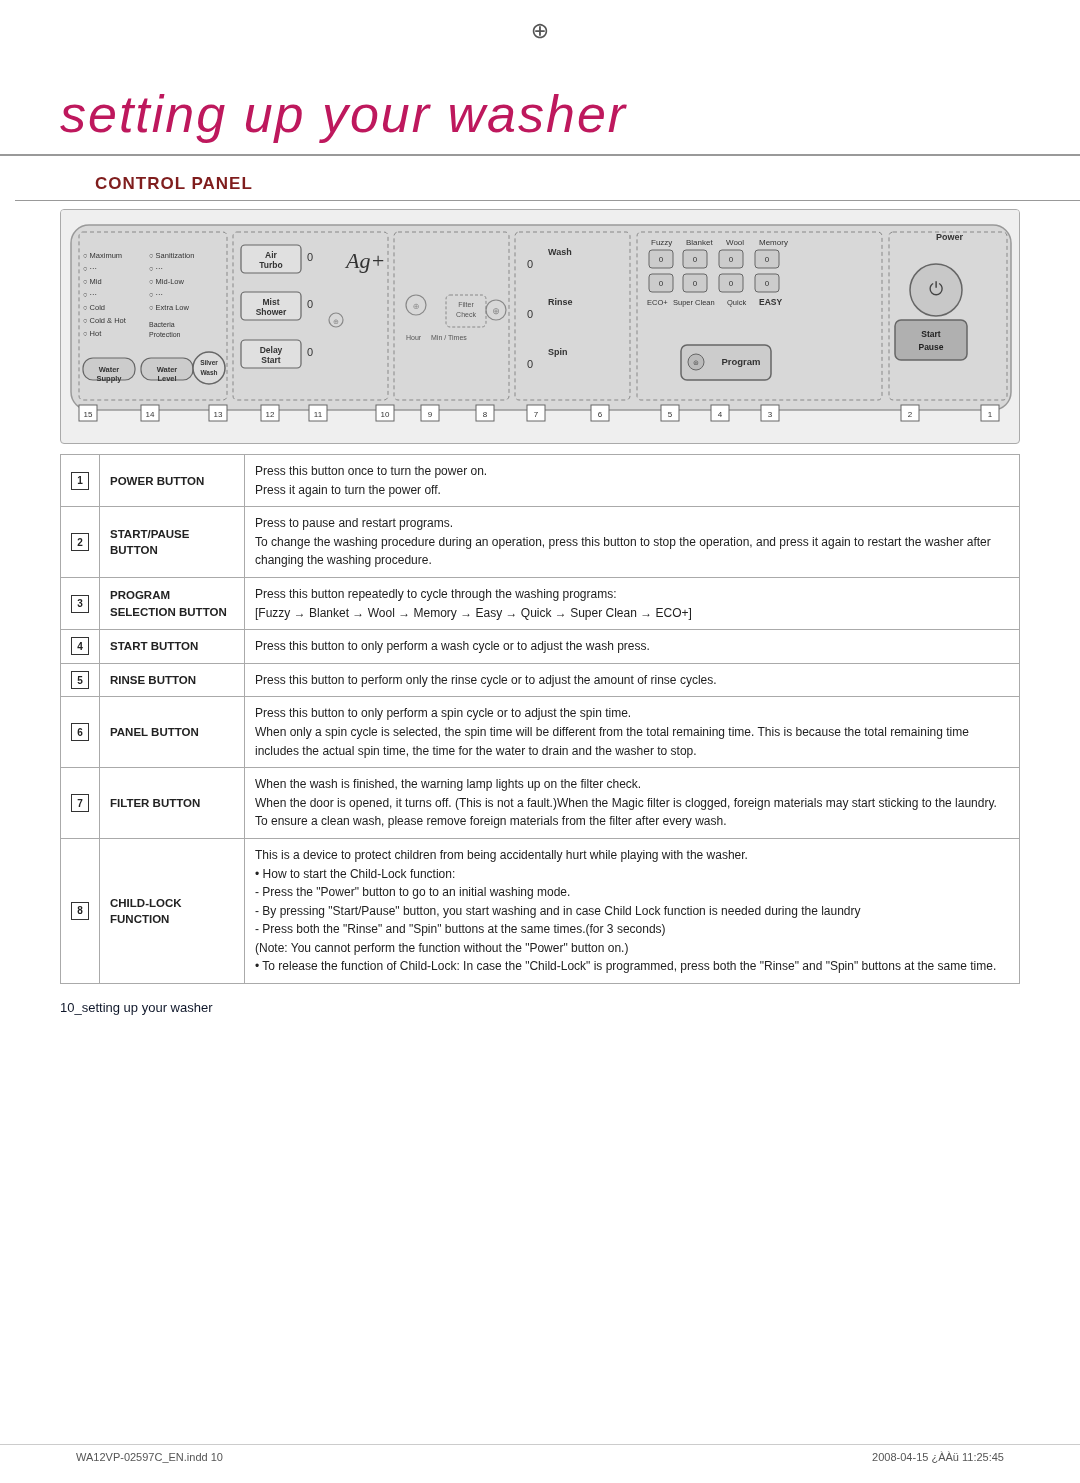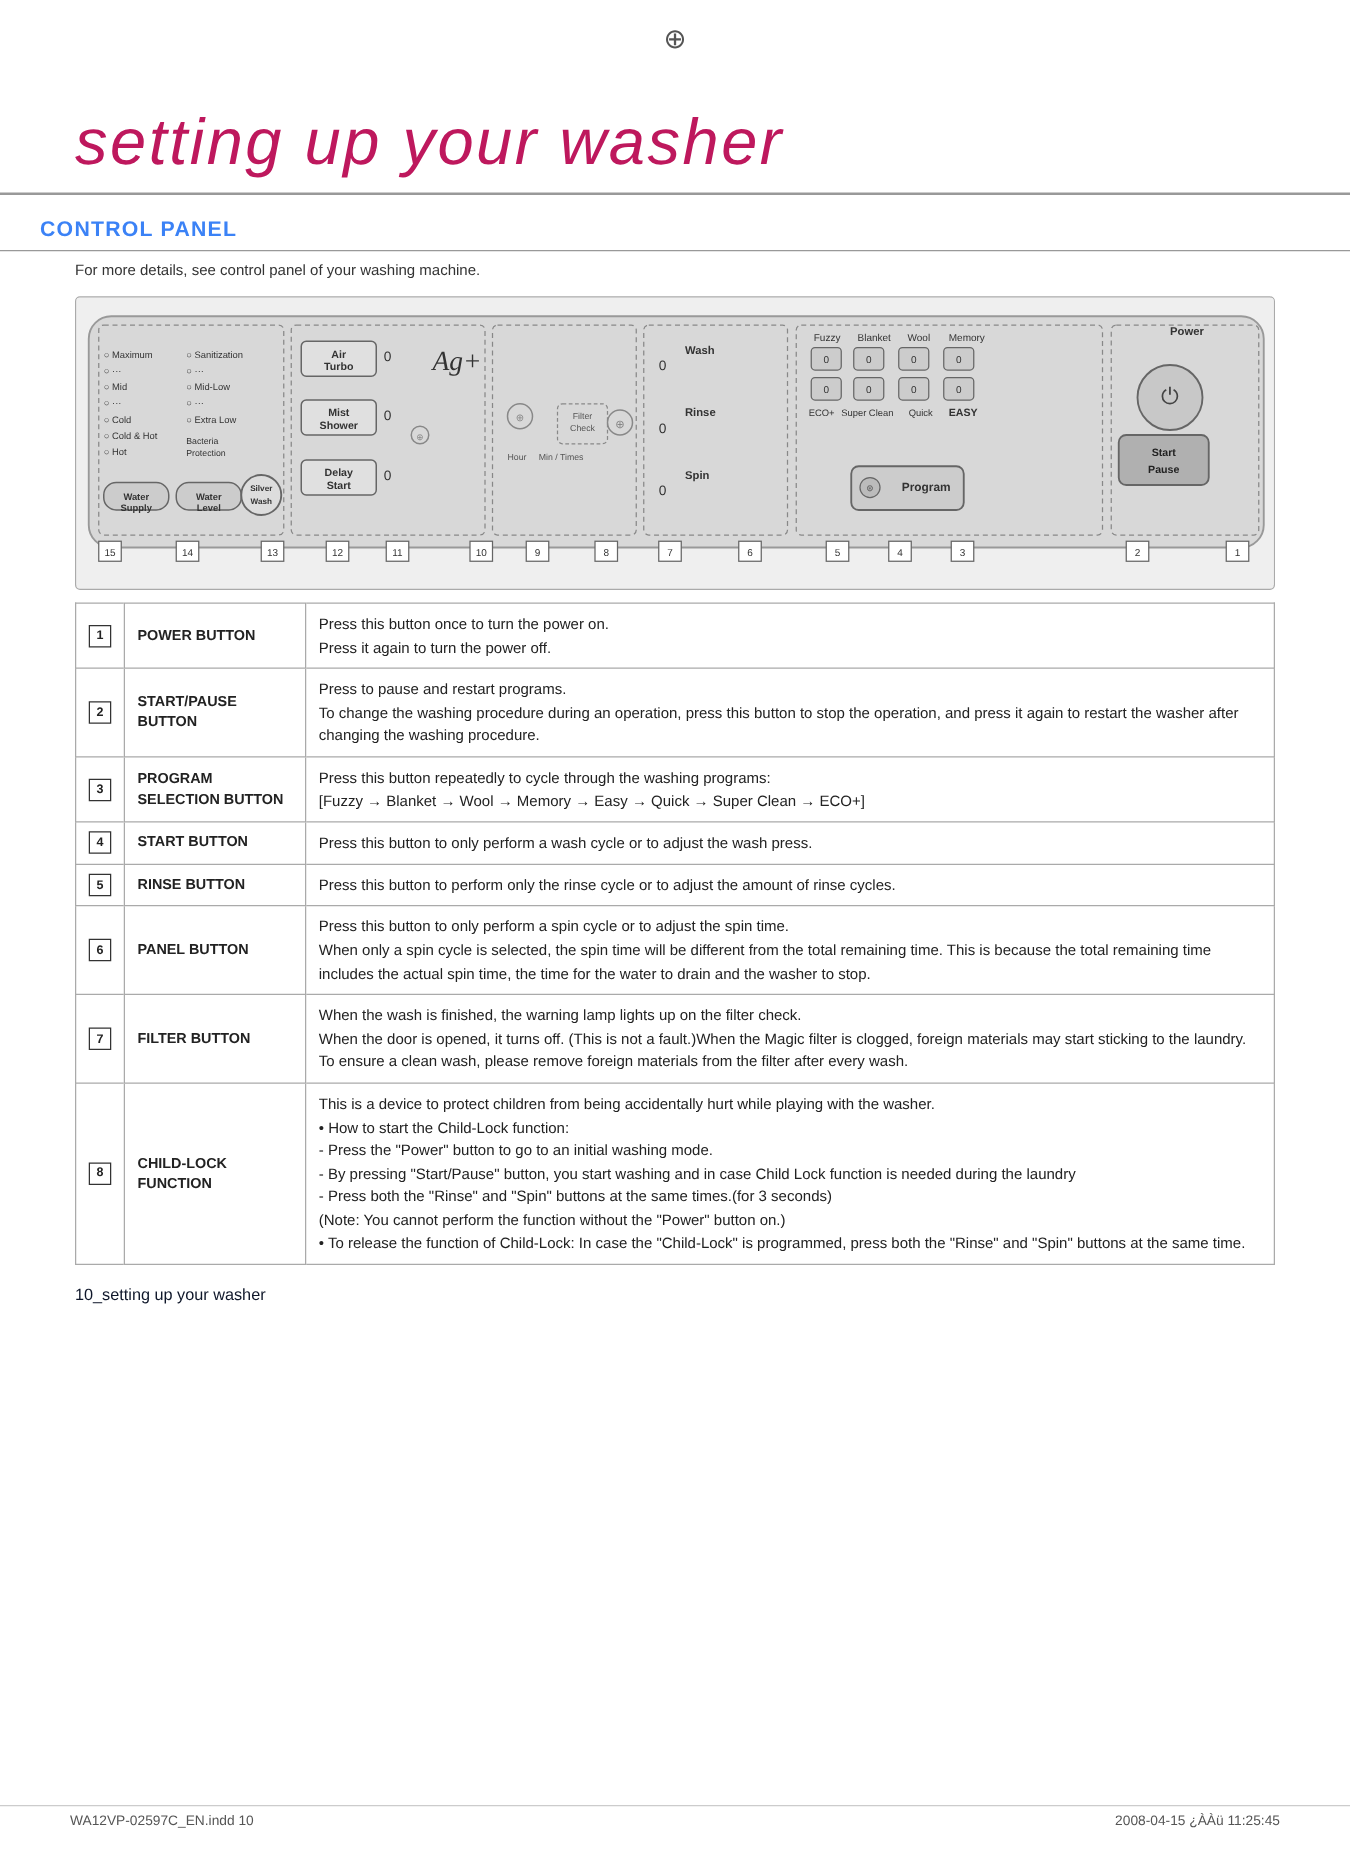--- a/index.html
+++ b/index.html
@@ -24,25 +24,26 @@
       font-weight: 200;
       color: #be185d;
       letter-spacing: 2px;
       padding: 40px 60px 10px 60px;
       border-bottom: 2px solid #999;
       font-style: italic;
     }
     .section-title {
       font-size: 17px;
       font-weight: 900;
-      color: #3b82f6;
-      padding: 18px 60px 6px 32px;
+      color: #7f1d1d;
+      padding: 18px 60px 6px 80px;
       border-bottom: 1px solid #999;
       letter-spacing: 1px;
       text-transform: uppercase;
+      margin-left: 15px;
     }
     .subtitle {
       font-size: 12px;
       color: #333;
       padding: 8px 60px 6px 60px;
     }
 
     
     .info-table {
       margin: 10px 60px 0 60px;
@@ -90,21 +91,21 @@
     }
 
     
     .page-footer {
       position: absolute;
       bottom: 20px;
       left: 0;
       right: 0;
       display: flex;
       justify-content: space-between;
-      padding: 0 56px;
+      padding: 0 76px;
       font-size: 11px;
       color: #555;
       border-top: 1px solid #ccc;
       padding-top: 6px;
       margin-top: 40px;
     }
     .page-bottom-label {
       font-size: 13px;
       color: #0f172a;
       padding: 16px 60px 8px 60px;
@@ -123,21 +124,20 @@
 <body>
 
 <div class="page">
 
   <div style="text-align:center; padding-top:18px; font-size:22px; color:#555;">⊕</div>
 
   <div class="header-title">setting up your washer</div>
 
   <div class="section-title">CONTROL PANEL</div>
 
-  <div class="subtitle">For more details, see control panel of your washing machine.</div>
 
   <div class="panel-svg-container">
     <svg width="960" height="230" viewBox="0 0 960 230" xmlns="http://www.w3.org/2000/svg">
 
       <rect width="960" height="230" fill="#efefef"></rect>
 
       <rect x="10" y="15" width="940" height="185" rx="18" ry="18" fill="#d8d8d8" stroke="#999" stroke-width="1.5"></rect>
 
       <rect x="18" y="22" width="148" height="168" rx="4" fill="none" stroke="#888" stroke-width="1" stroke-dasharray="4,3"></rect>
 

